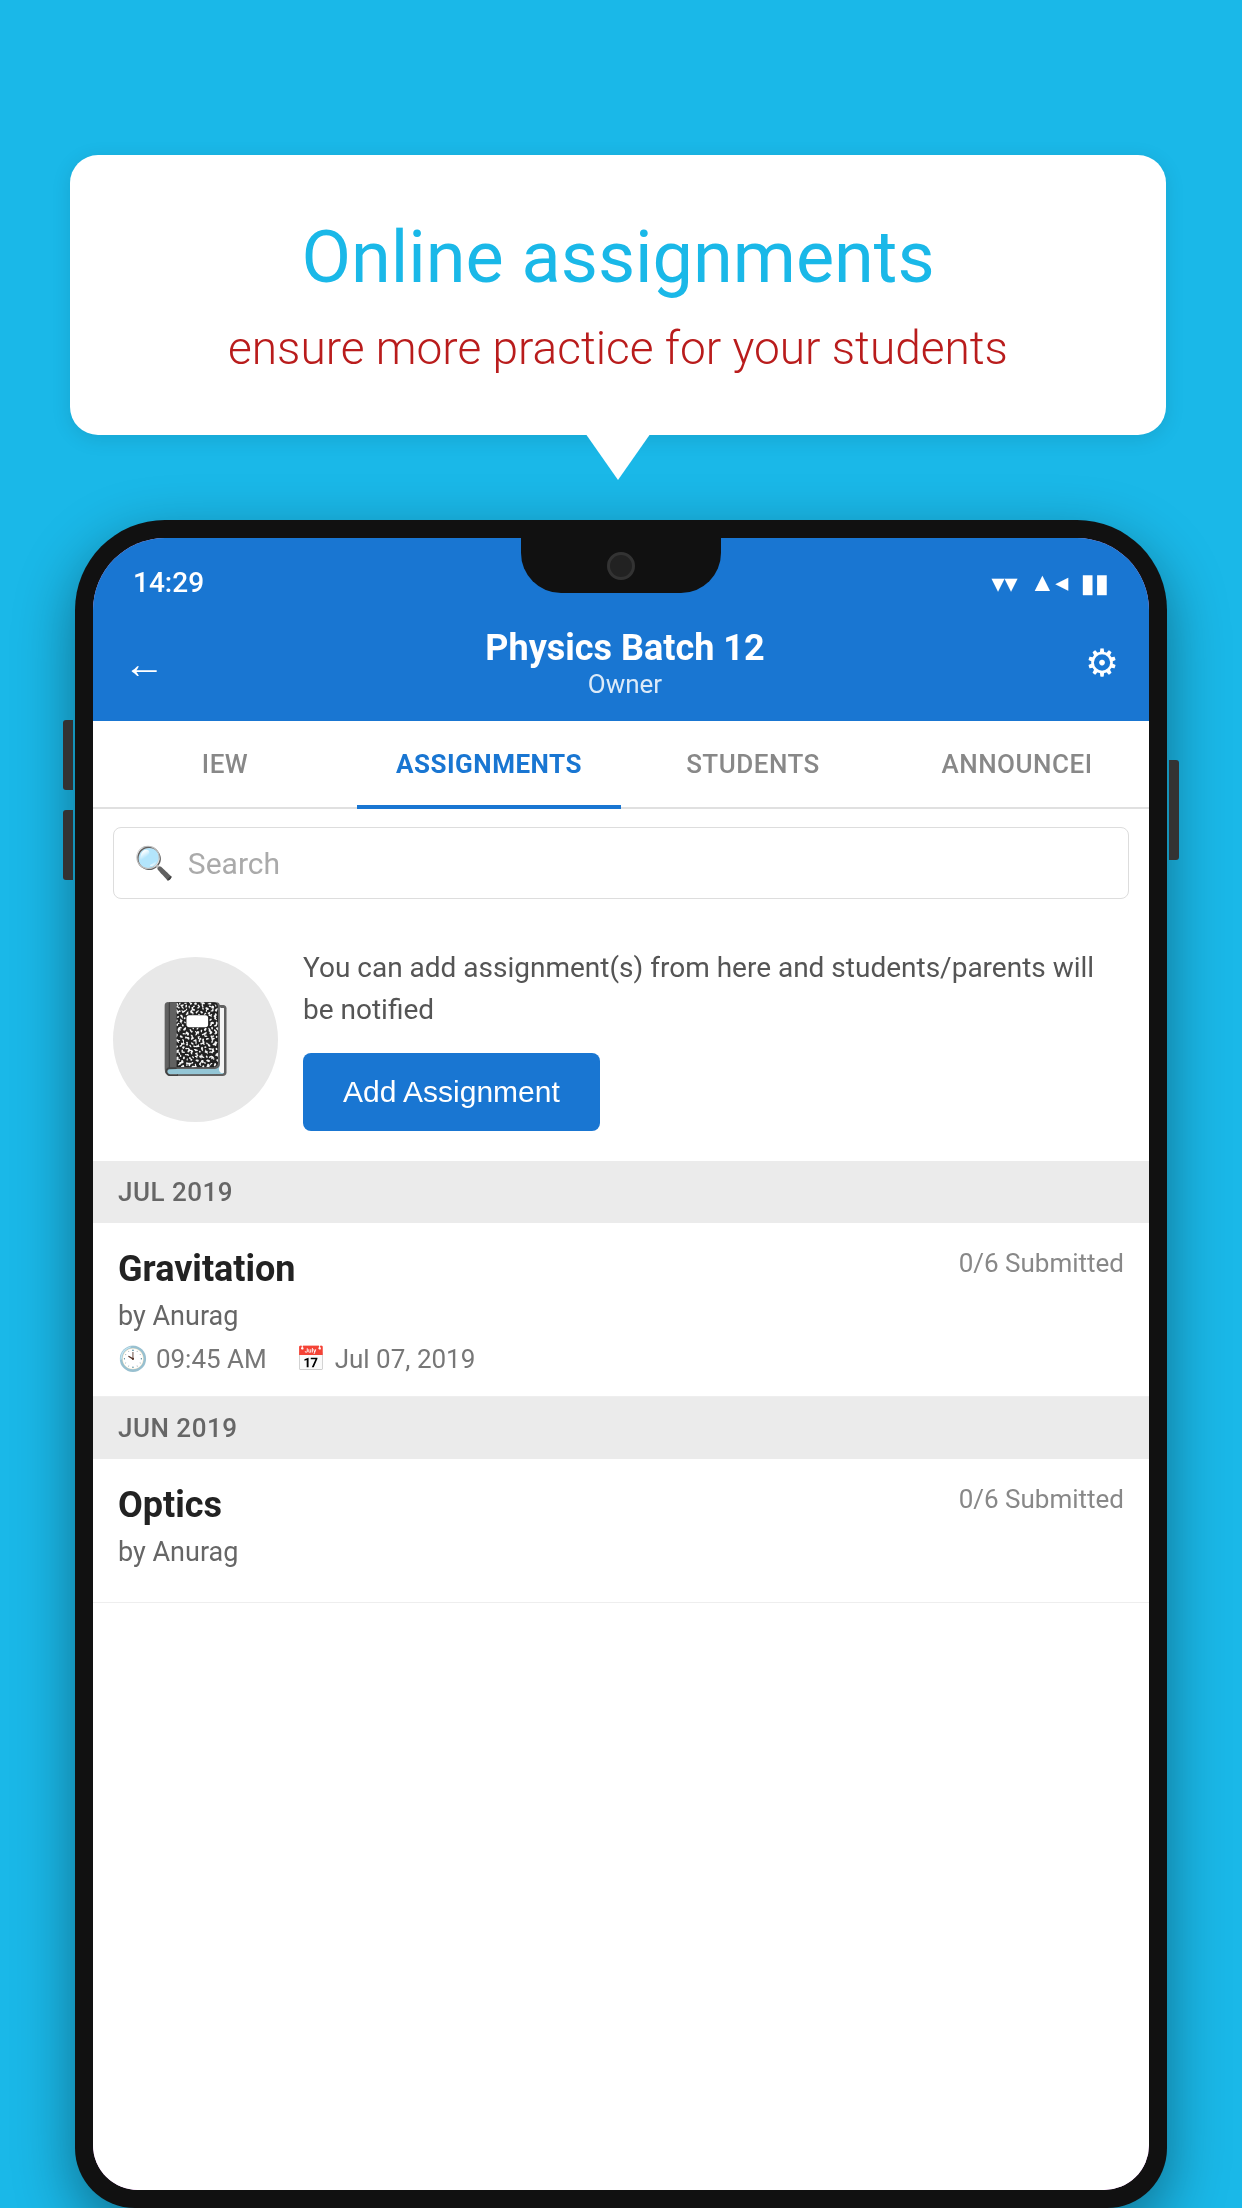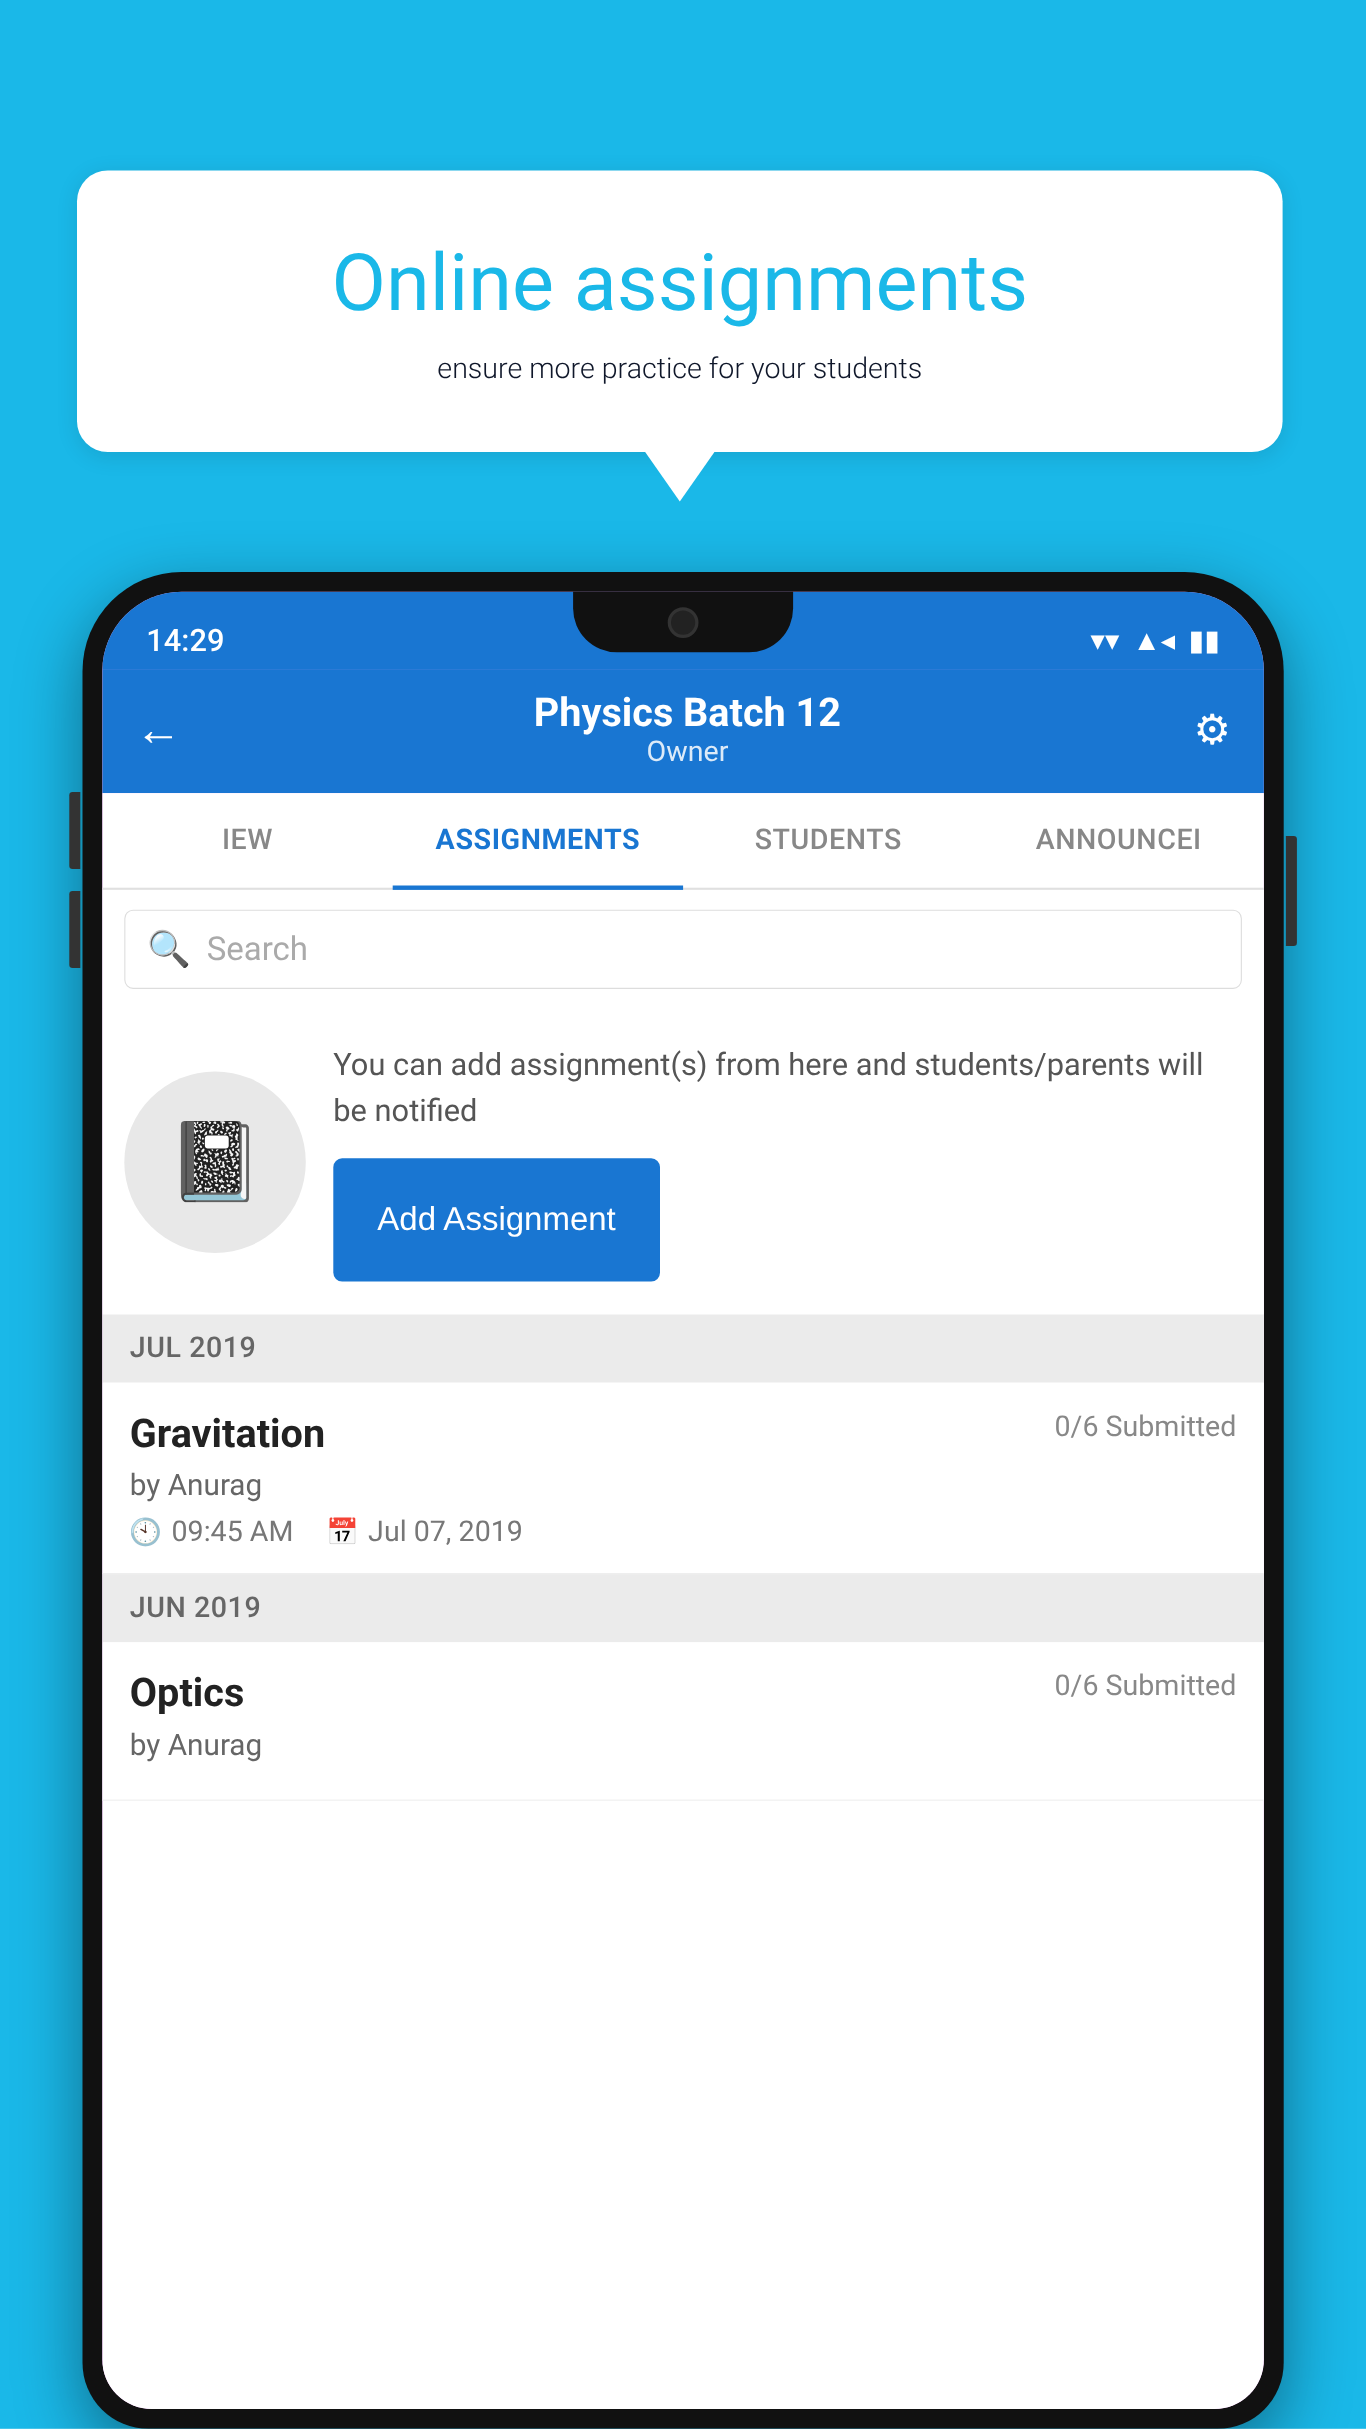--- a/index.html
+++ b/index.html
@@ -45,22 +45,22 @@
 
     .speech-bubble-title {
       font-size: 72px;
       color: #1ab8e8;
       font-weight: 400;
       margin-bottom: 20px;
       line-height: 1.2;
     }
 
     .speech-bubble-subtitle {
-      font-size: 26px;
-      color: #0f172a;
+      font-size: 46px;
+      color: #b91c1c;
       font-weight: 300;
     }
 
     
     .phone-frame {
       position: absolute;
       top: 520px;
       left: 75px;
       right: 75px;
       bottom: 0;
@@ -273,21 +273,21 @@
       color: #555;
       line-height: 1.5;
       margin-bottom: 22px;
     }
 
     .add-assignment-btn {
       background: #1976d2;
       color: white;
       border: none;
       border-radius: 8px;
-      padding: 39px 40px;
+      padding: 22px 40px;
       font-size: 30px;
       font-weight: 500;
       cursor: pointer;
       display: inline-block;
     }
 
     
     .section-header {
       background: #ebebeb;
       padding: 16px 25px;

